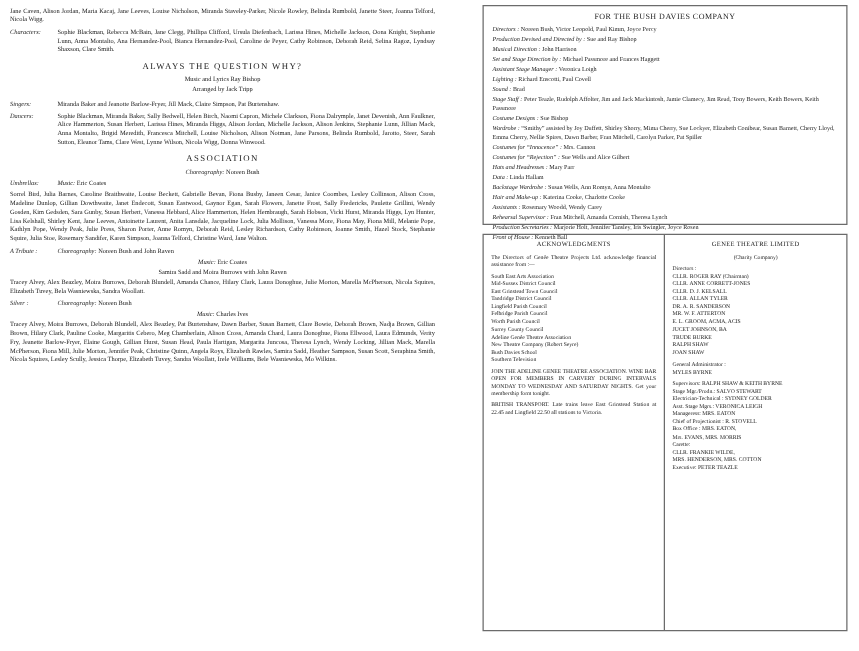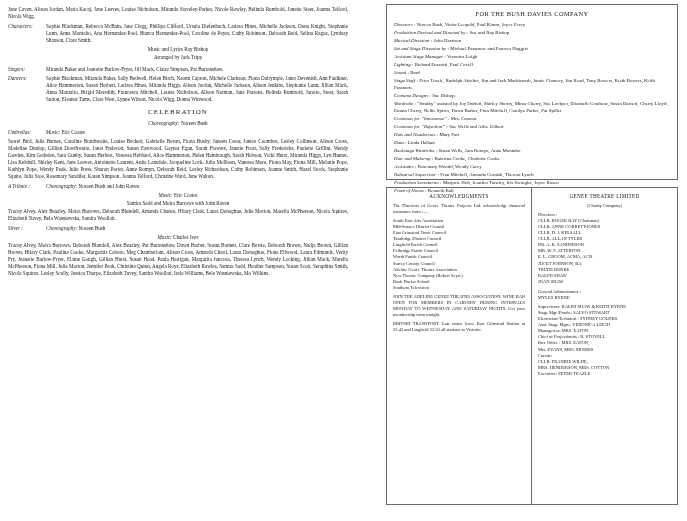--- a/index.html
+++ b/index.html
@@ -143,36 +143,37 @@
 
   <div class="col-left">
 
     <div class="para">Jane Caven, Alison Jordan, Maria Kacaj, Jane Leeves, Louise Nicholson, Miranda Staveley-Parker, Nicole Rowley, Belinda Rumbold, Janette Steer, Joanna Telford, Nicola Wigg.</div>
 
     <div class="labelled">
       <div class="lbl ital">Characters:</div>
       <div class="val">Sophie Blackman, Rebecca McBain, Jane Clegg, Phillipa Clifford, Ursula Diefenbach, Larissa Hines, Michelle Jackson, Oona Knight, Stephanie Lunn, Anna Montalto, Ana Hernandez-Pool, Bianca Hernandez-Pool, Caroline de Peyer, Cathy Robinson, Deborah Reid, Selina Ragoz, Lyndsay Shaxson, Clare Smith.</div>
     </div>
 
+    <div class="small-caps-title">ALWAYS THE QUESTION WHY?</div>
     <div class="sub-centered">Music and Lyrics Ray Bishop</div>
     <div class="sub-centered">Arranged by Jack Tripp</div>
 
     <div class="divider-space"></div>
 
     <div class="labelled">
       <div class="lbl ital">Singers:</div>
       <div class="val">Miranda Baker and Jeanotte Barlow-Fryer, Jill Mack, Claire Simpson, Pat Burtenshaw.</div>
     </div>
 
     <div class="labelled">
       <div class="lbl ital">Dancers:</div>
       <div class="val">Sophie Blackman, Miranda Baker, Sally Bedwell, Helen Birch, Naomi Capron, Michele Clarkson, Fiona Dalrymple, Janet Devenish, Ann Faulkner, Alice Hammerton, Susan Herbert, Larissa Hines, Miranda Higgs, Alison Jordan, Michelle Jackson, Alison Jenkins, Stephanie Lunn, Jillian Mack, Anna Montalto, Brigid Meredith, Francesca Mitchell, Louise Nicholson, Alison Notman, Jane Parsons, Belinda Rumbold, Jarotto, Steer, Sarah Sutton, Eleanor Tams, Clare West, Lynne Wilson, Nicola Wigg, Donna Winwood.</div>
     </div>
 
-    <div class="small-caps-title">CELEBRATION</div>
+    <div class="small-caps-title">ASSOCIATION</div>
     <div class="sub-centered">
       <span class="ital">Choreography:</span>
       <span>Noreen Bush</span>
     </div>
 
     <div class="labelled" style="margin-top:2px">
       <div class="lbl ital">Umbrellas:</div>
       <div class="val">
         <span class="ital">Music:</span>
         <span>Eric Coates</span>

